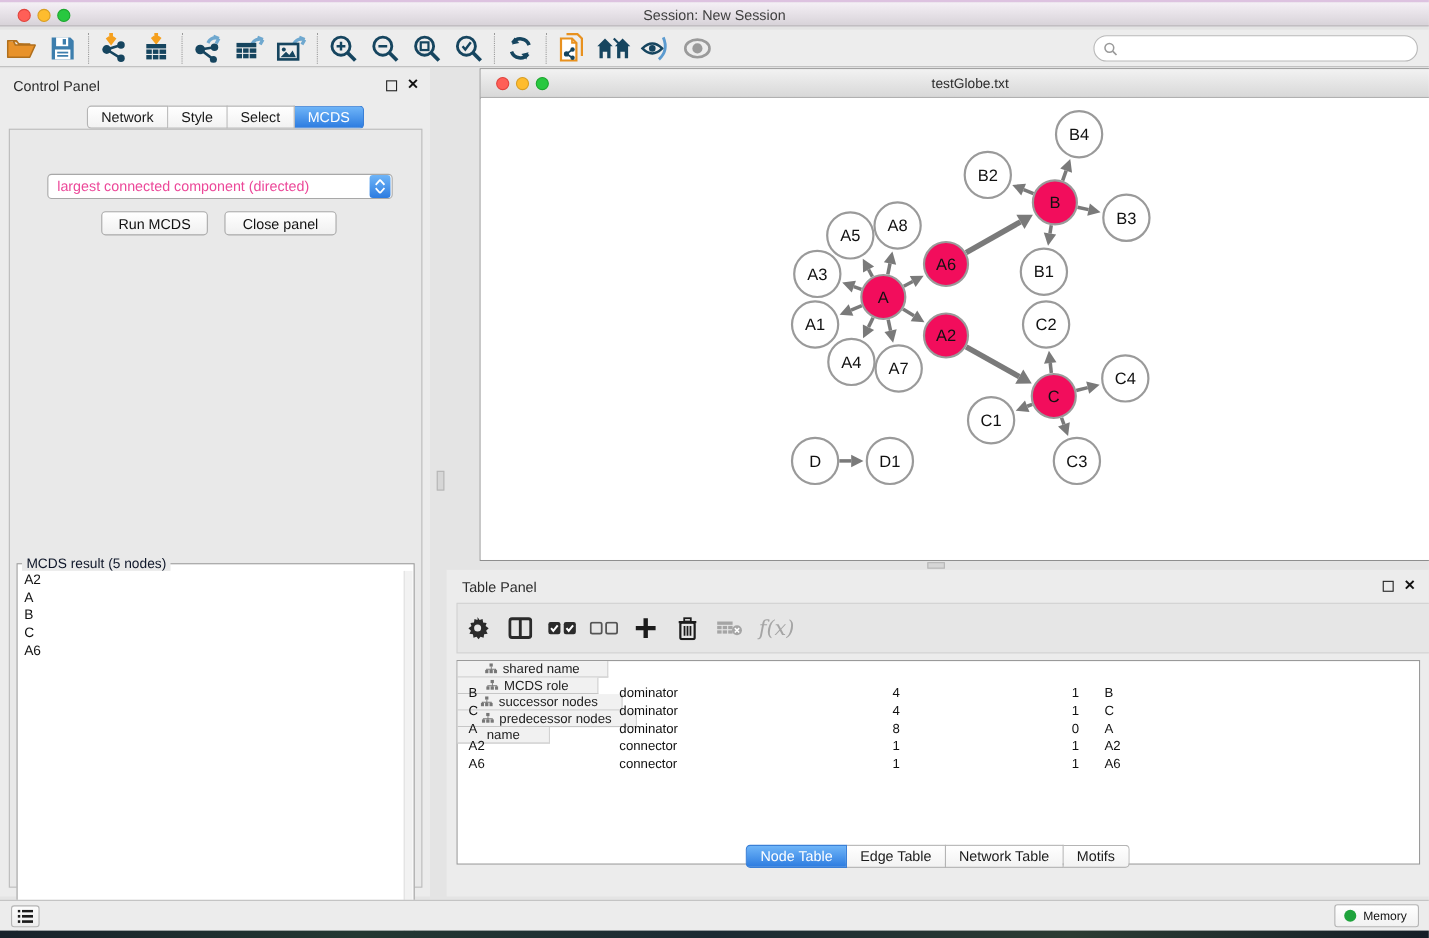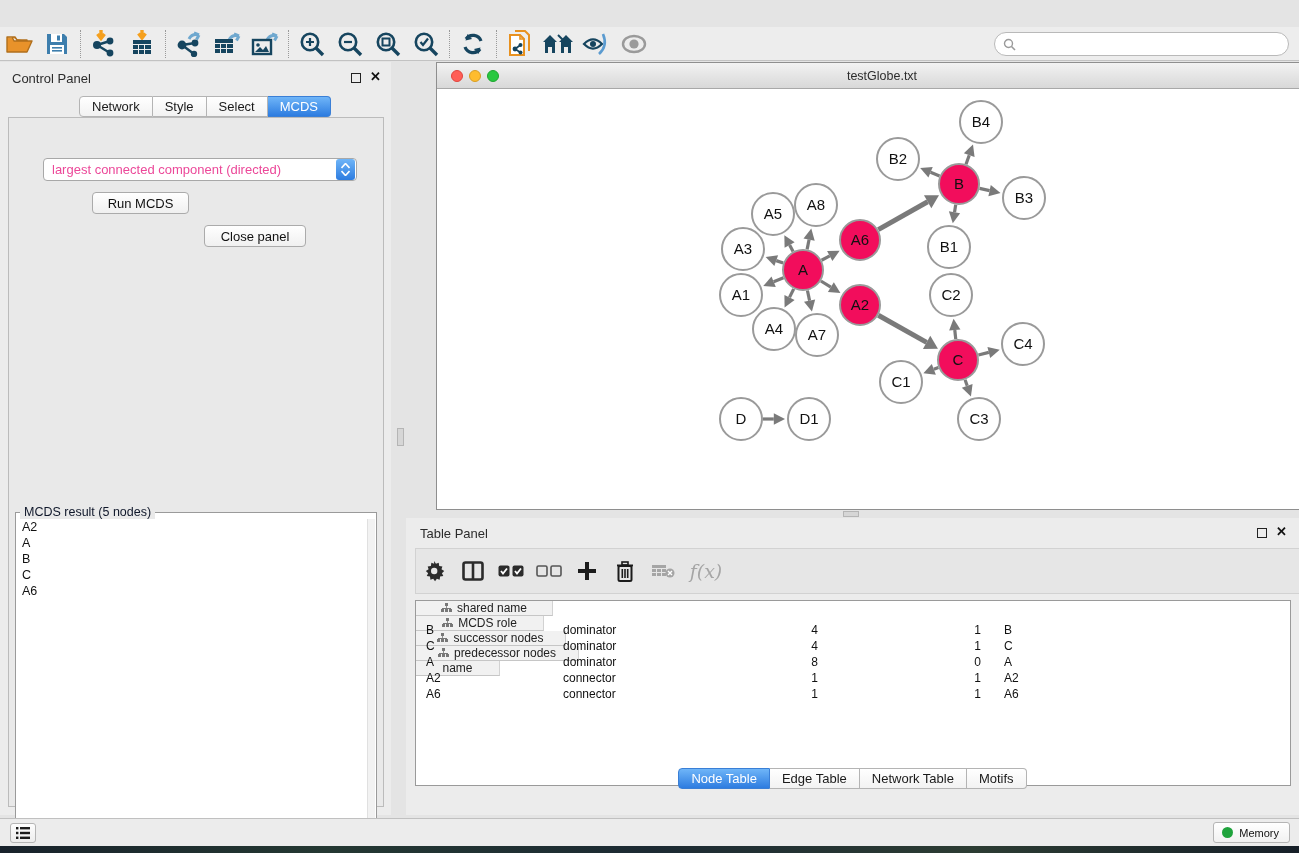--- a/index.html
+++ b/index.html
@@ -103,20 +103,26 @@
     display:flex; align-items:center; gap:6px; font-size:11px; color:#111; }
   .mem-dot { width:11px; height:11px; border-radius:50%; background:#1fa33c; }
   .desktop-strip { position:absolute; left:0; top:846px; width:1299px; height:7px;
     background:linear-gradient(90deg,#18222b,#243832,#1c2a33,#2c3c33,#161f28); }
 </style>
 </head>
 <body>
 
 <div class="app">
 
+  <div class="titlebar">
+    <span class="tl red"></span>
+    <span class="tl yellow"></span>
+    <span class="tl green"></span>
+    <div class="title">Session: New Session</div>
+  </div>
 
   <div class="toolbar">
     <div class="tbtn">
       <svg class="ticon" width="27" height="22" viewBox="0 0 27 22">
           <path d="M1 4 L1 19 L21 19 L26 8 L8 8 L6 4 Z M1 4 L9 4 L11 7 L21 7 L21 8" fill="#e8922a" stroke="#b06f1c" stroke-width="1.4" stroke-linejoin="round"></path>
         </svg>
     </div>
     <div class="tbtn">
       <svg class="ticon" width="24" height="24" viewBox="0 0 24 24">
           <path d="M2 2 H19 L22 5 V22 H2 Z" fill="#3d7ead"></path>
@@ -281,21 +287,21 @@
         <span class="dd-stepper">
           <svg width="9" height="6" viewBox="0 0 9 6">
               <path d="M0.5 5 L4.5 0.5 L8.5 5" fill="none" stroke="#fff" stroke-width="1.6"></path>
             </svg>
           <svg width="9" height="6" viewBox="0 0 9 6">
               <path d="M0.5 1 L4.5 5.5 L8.5 1" fill="none" stroke="#fff" stroke-width="1.6"></path>
             </svg>
         </span>
       </div>
       <div class="btn" style="left:83px; top:74px; width:97px;">Run MCDS</div>
-      <div class="btn" style="left:195px; top:74px; width:102px;margin-top:33px;">Close panel</div>
+      <div class="btn" style="left:195px; top:74px; width:102px;">Close panel</div>
       <div class="groupbox">
         <span class="groupbox-title">MCDS result (5 nodes)</span>
         <div class="result-list" id="mcds-list">
             <div class="result-item">A2</div>
             <div class="result-item">A</div>
             <div class="result-item">B</div>
             <div class="result-item">C</div>
             <div class="result-item">A6</div>
           </div>
         <div class="v-scroll"></div>

